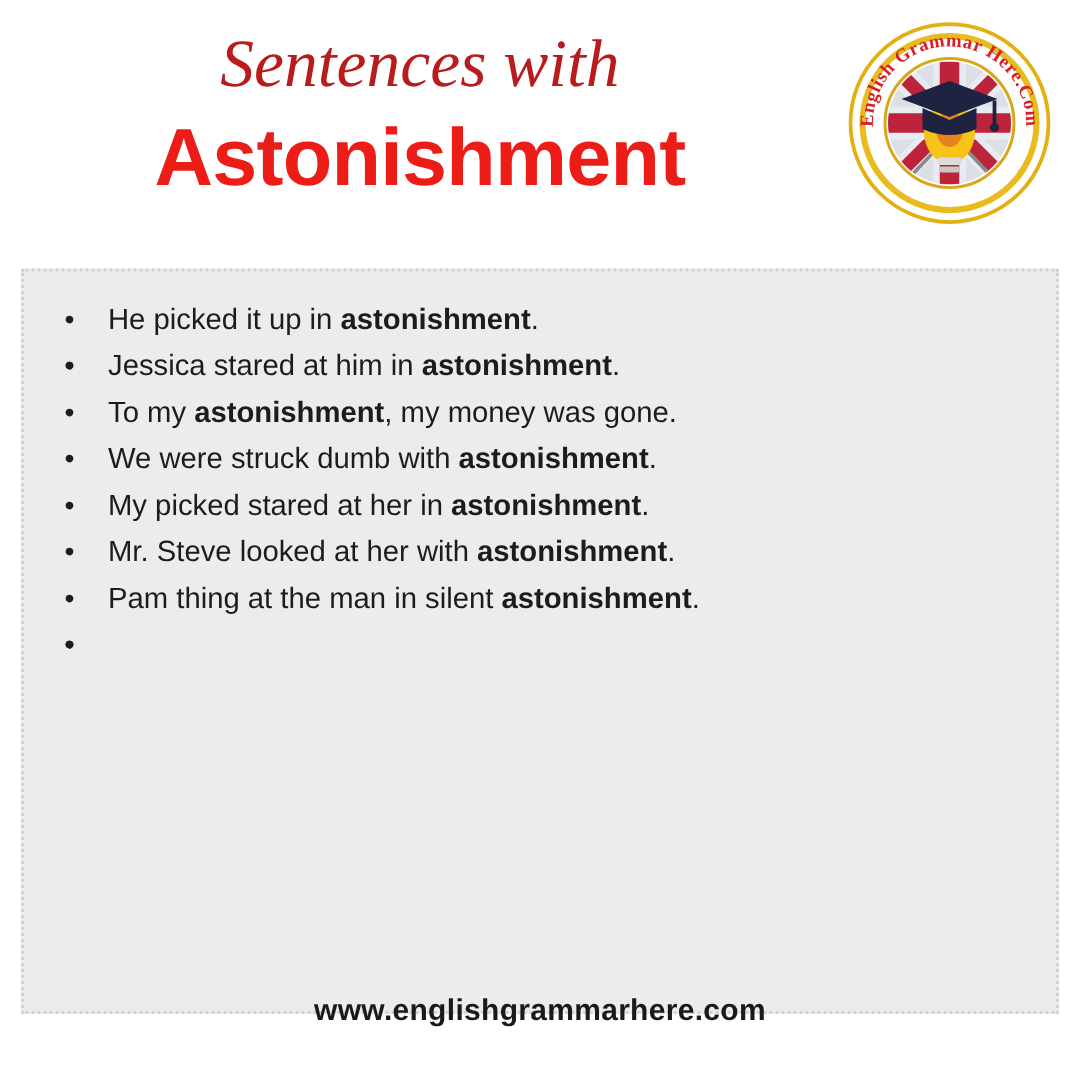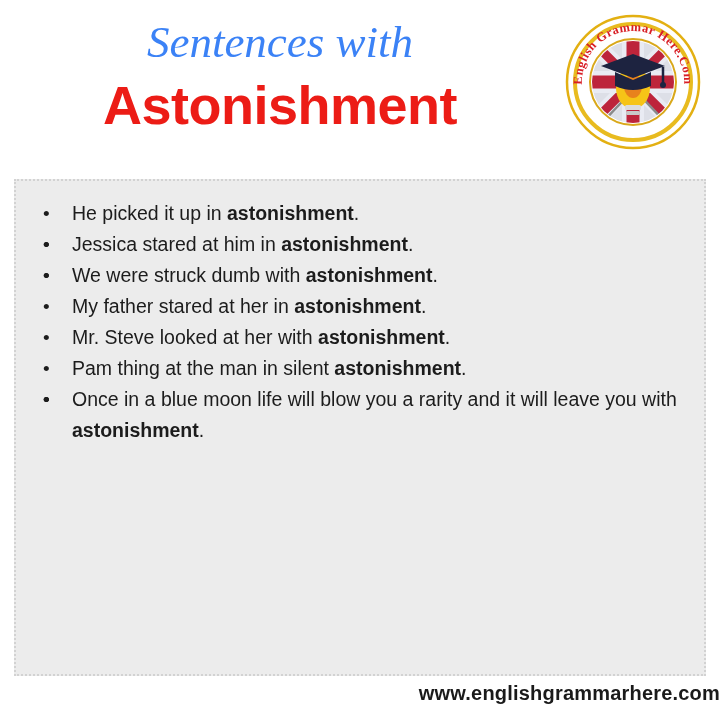--- a/index.html
+++ b/index.html
@@ -33,21 +33,21 @@
     top: 14px;
     width: 560px;
     text-align: center;
   }
   .title-line1 {
     font-family: "Liberation Serif", serif;
     font-style: italic;
     font-weight: 400;
     font-size: 45px;
     line-height: 56px;
-    color: #3b82f6;
+    color: #b91c1c;
     letter-spacing: 0px;
     white-space: nowrap;
   }
   .title-line2 {
     font-family: "Liberation Sans", sans-serif;
     font-weight: 700;
     font-size: 54px;
     line-height: 66px;
     color: #ec1c16;
     letter-spacing: -0.5px;
@@ -99,23 +99,23 @@
     line-height: 31px;
     font-size: 19px;
     color: #1c1c1c;
   }
   .sentence-item b { font-weight: 700; }
 
   
   .footer {
     position: absolute;
     left: 0;
-    top: 680px;
-    width: 720px;
-    text-align: right;
+    top: 661px;
+    width: 720px;
+    text-align: center;
     font-family: "Liberation Sans", sans-serif;
     font-weight: 700;
     font-size: 20px;
     line-height: 26px;
     color: #1a1a1a;
     letter-spacing: 0.2px;
   }
 </style>
 </head>
 <body>
@@ -181,26 +181,26 @@
         </g>
       </svg>
     </div>
   </div>
 
   <div class="content-box">
     <ul class="sentence-list" id="sentence-list">
         <li class="sentence-item"><span class="bullet">•</span><span><span>He picked it up in </span><b>astonishment</b><span>.</span></span></li>
         <li class="sentence-item"><span class="bullet">•</span></li>
         <li class="sentence-item"><span class="bullet">•</span><span><span>Jessica stared at him in </span><b>astonishment</b><span>.</span></span></li>
-        <li class="sentence-item"><span class="bullet">•</span></li>
+        <li class="sentence-item"><span class="bullet">•</span><span><span>To my </span><b>astonishment</b><span>, my money was gone.</span></span></li>
         <li class="sentence-item"><span class="bullet">•</span><span><span>We were struck dumb with </span><b>astonishment</b><span>.</span></span></li>
-        <li class="sentence-item"><span class="bullet">•</span><span><span>My father stared at her in </span><b>astonishment</b><span>.</span></span></li>
+        <li class="sentence-item"><span class="bullet">•</span><span><span>My picked stared at her in </span><b>astonishment</b><span>.</span></span></li>
         <li class="sentence-item"><span class="bullet">•</span><span><span>Mr. Steve looked at her with </span><b>astonishment</b><span>.</span></span></li>
         <li class="sentence-item"><span class="bullet">•</span><span><span>Pam thing at the man in silent </span><b>astonishment</b><span>.</span></span></li>
         <li class="sentence-item"><span class="bullet">•</span></li>
         <li class="sentence-item"><span class="bullet">•</span></li>
-        <li class="sentence-item"><span class="bullet">•</span><span><span>Once in a blue moon life will blow you a rarity and it will leave you with </span><b>astonishment</b><span>.</span></span></li>
+        <li class="sentence-item"><span class="bullet">•</span></li>
       </ul>
   </div>
 
   <div class="footer">www.englishgrammarhere.com</div>
 
 </div>
 
 </body></html>

